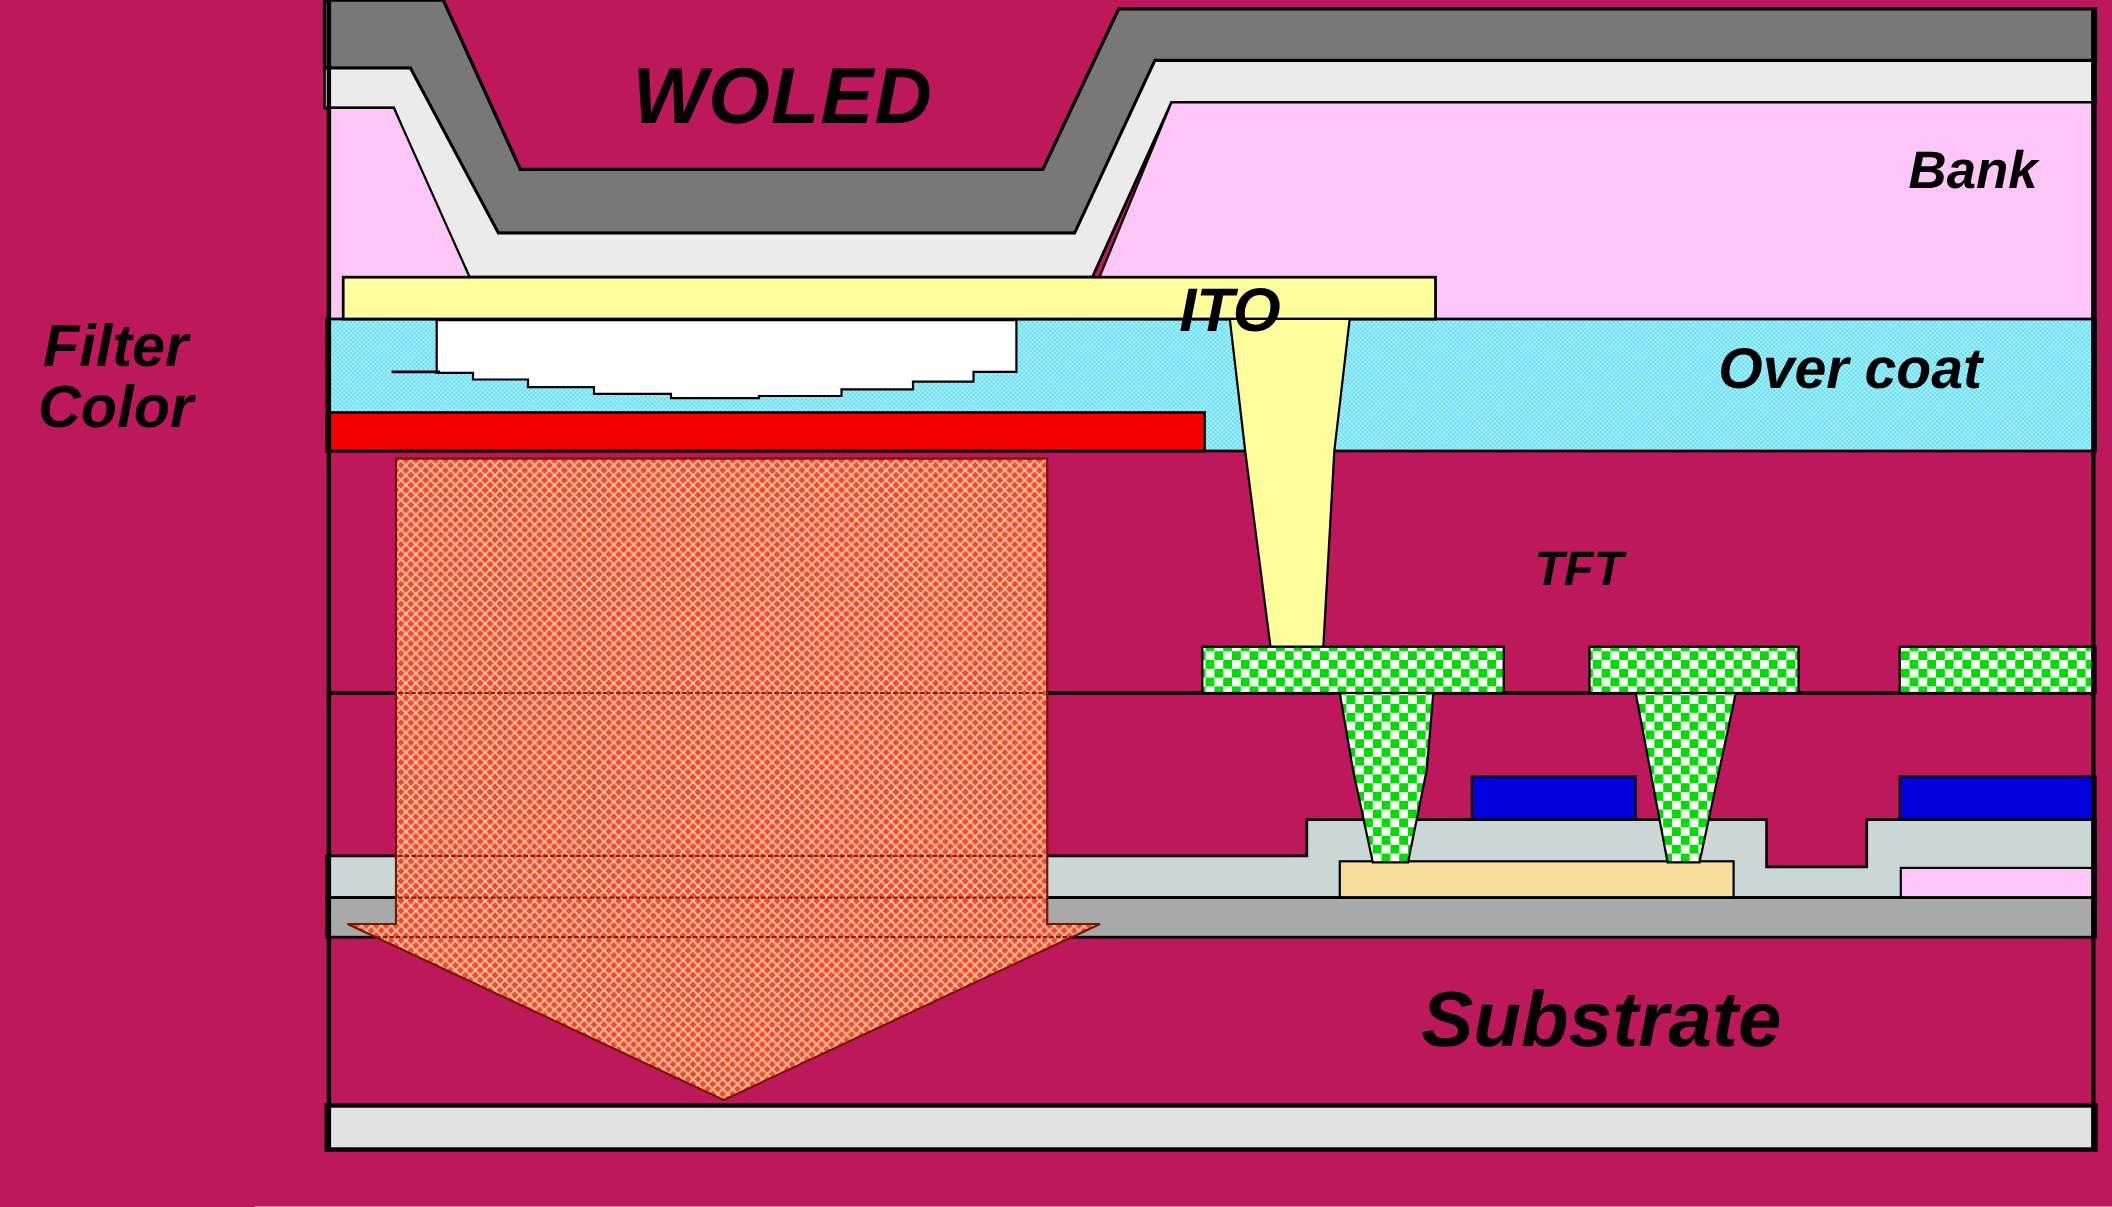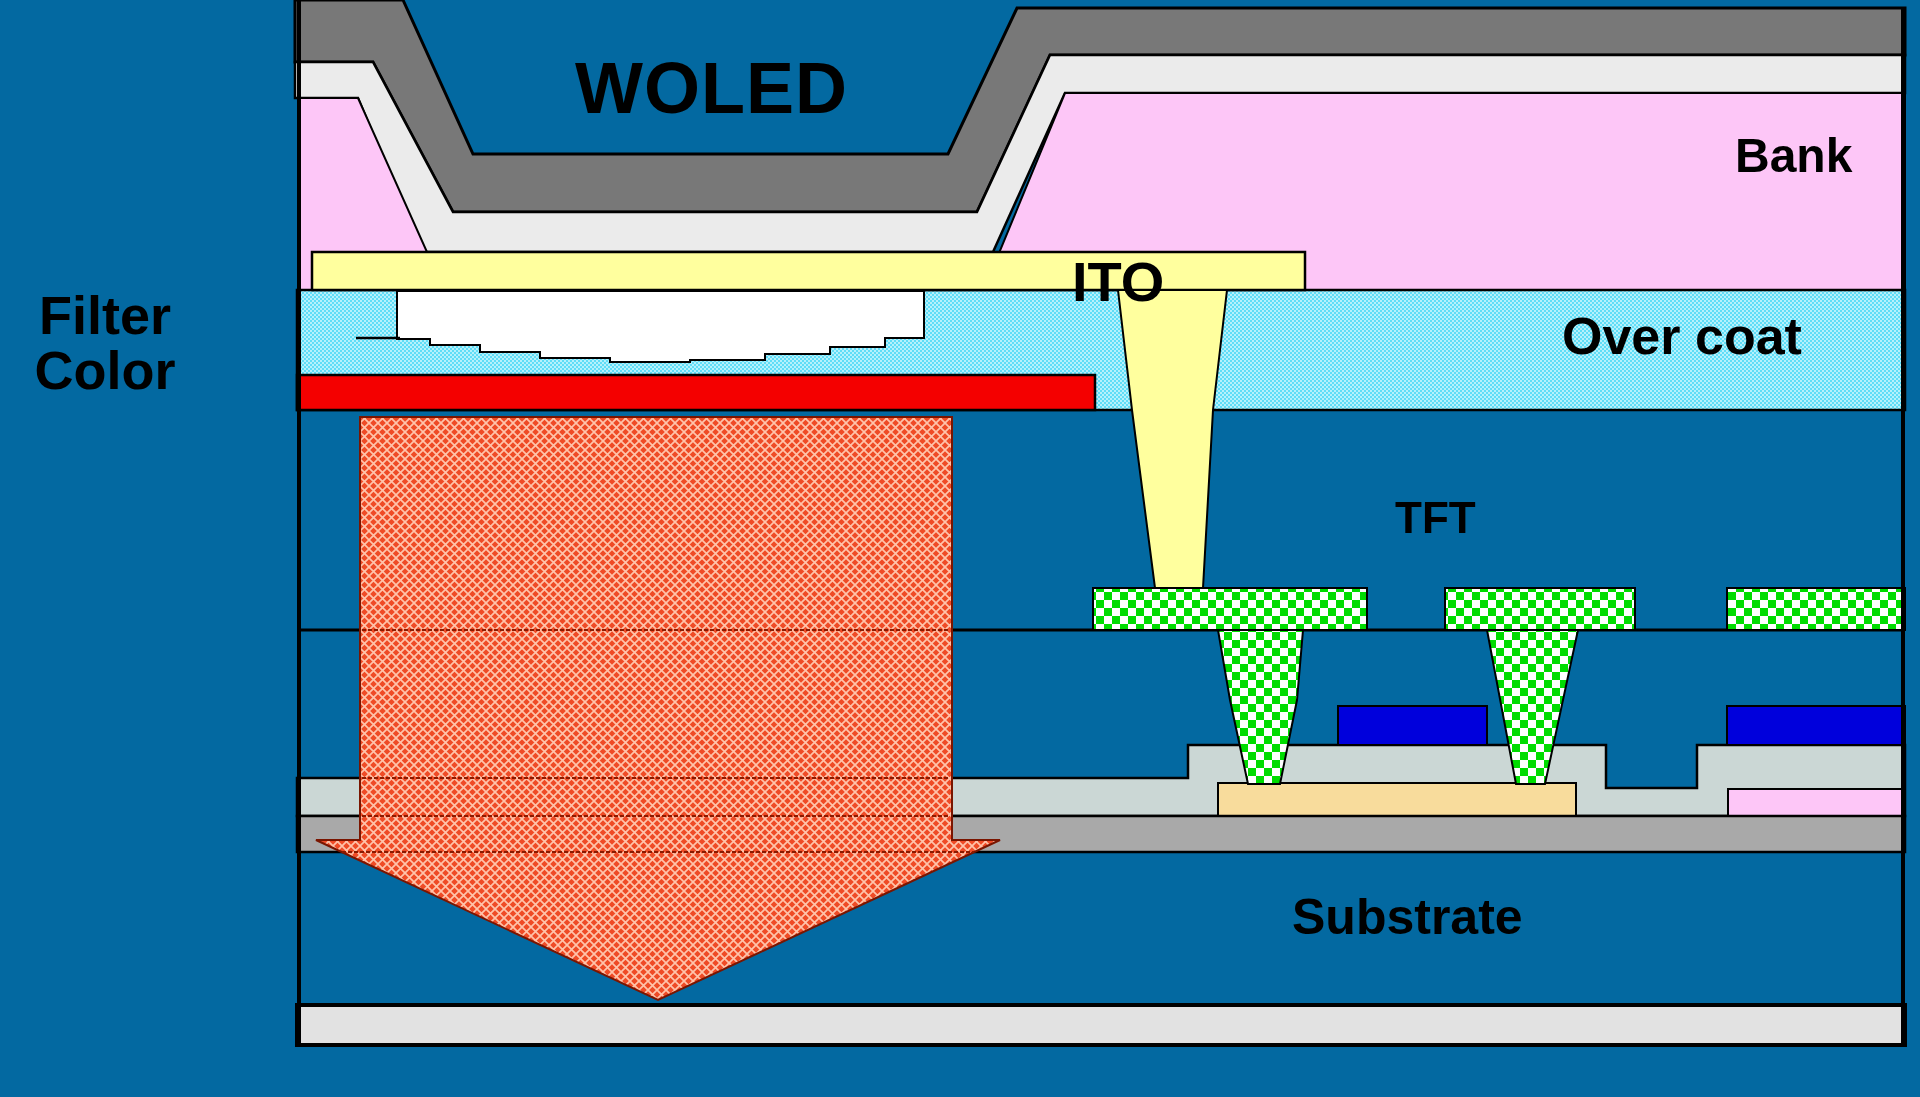--- a/index.html
+++ b/index.html
@@ -1,31 +1,31 @@
 <!DOCTYPE html>
 <html><head>
 <meta charset="utf-8">
 <style>
   html,body{margin:0;padding:0;background:#ffffff;}
   .stage{
-    position:relative;width:1920px;height:1097px;background:#0369a1;
-    overflow:hidden;font-family:"Liberation Sans",sans-serif;
+    position:relative;width:1920px;height:1097px;background:#be185d;
+    overflow:hidden;font-family:"Liberation Sans",sans-serif;font-style:italic;
   }
   .stage svg{position:absolute;left:0;top:0;}
   .lbl{
     position:absolute;color:#000;font-weight:bold;white-space:nowrap;
     font-family:"Liberation Sans",sans-serif;line-height:1.0;
   }
   .lbl-woled{left:575px;top:52px;font-size:72px;letter-spacing:1px;}
   .lbl-bank{left:1735px;top:132px;font-size:48px;}
   .lbl-ito{left:1072px;top:254px;font-size:56px;}
   .lbl-overcoat{left:1562px;top:310px;font-size:52px;}
   .lbl-colorfilter{left:0px;top:288px;width:210px;font-size:54px;line-height:1.02;text-align:center;}
   .lbl-tft{left:1395px;top:496px;font-size:44px;text-align:center;}
-  .lbl-substrate{left:1292px;top:892px;font-size:50px;}
+  .lbl-substrate{left:1292px;top:892px;font-size:71px;}
   .lbl-circpol{left:16px;top:952px;font-size:52px;line-height:1.05;text-align:left;}
 </style>
 </head>
 <body>
 
 <div class="stage">
 
   <svg width="1920" height="1097" viewBox="0 0 1920 1097">
     <defs>
       <pattern id="cyanHatch" width="4" height="4" patternUnits="userSpaceOnUse">

